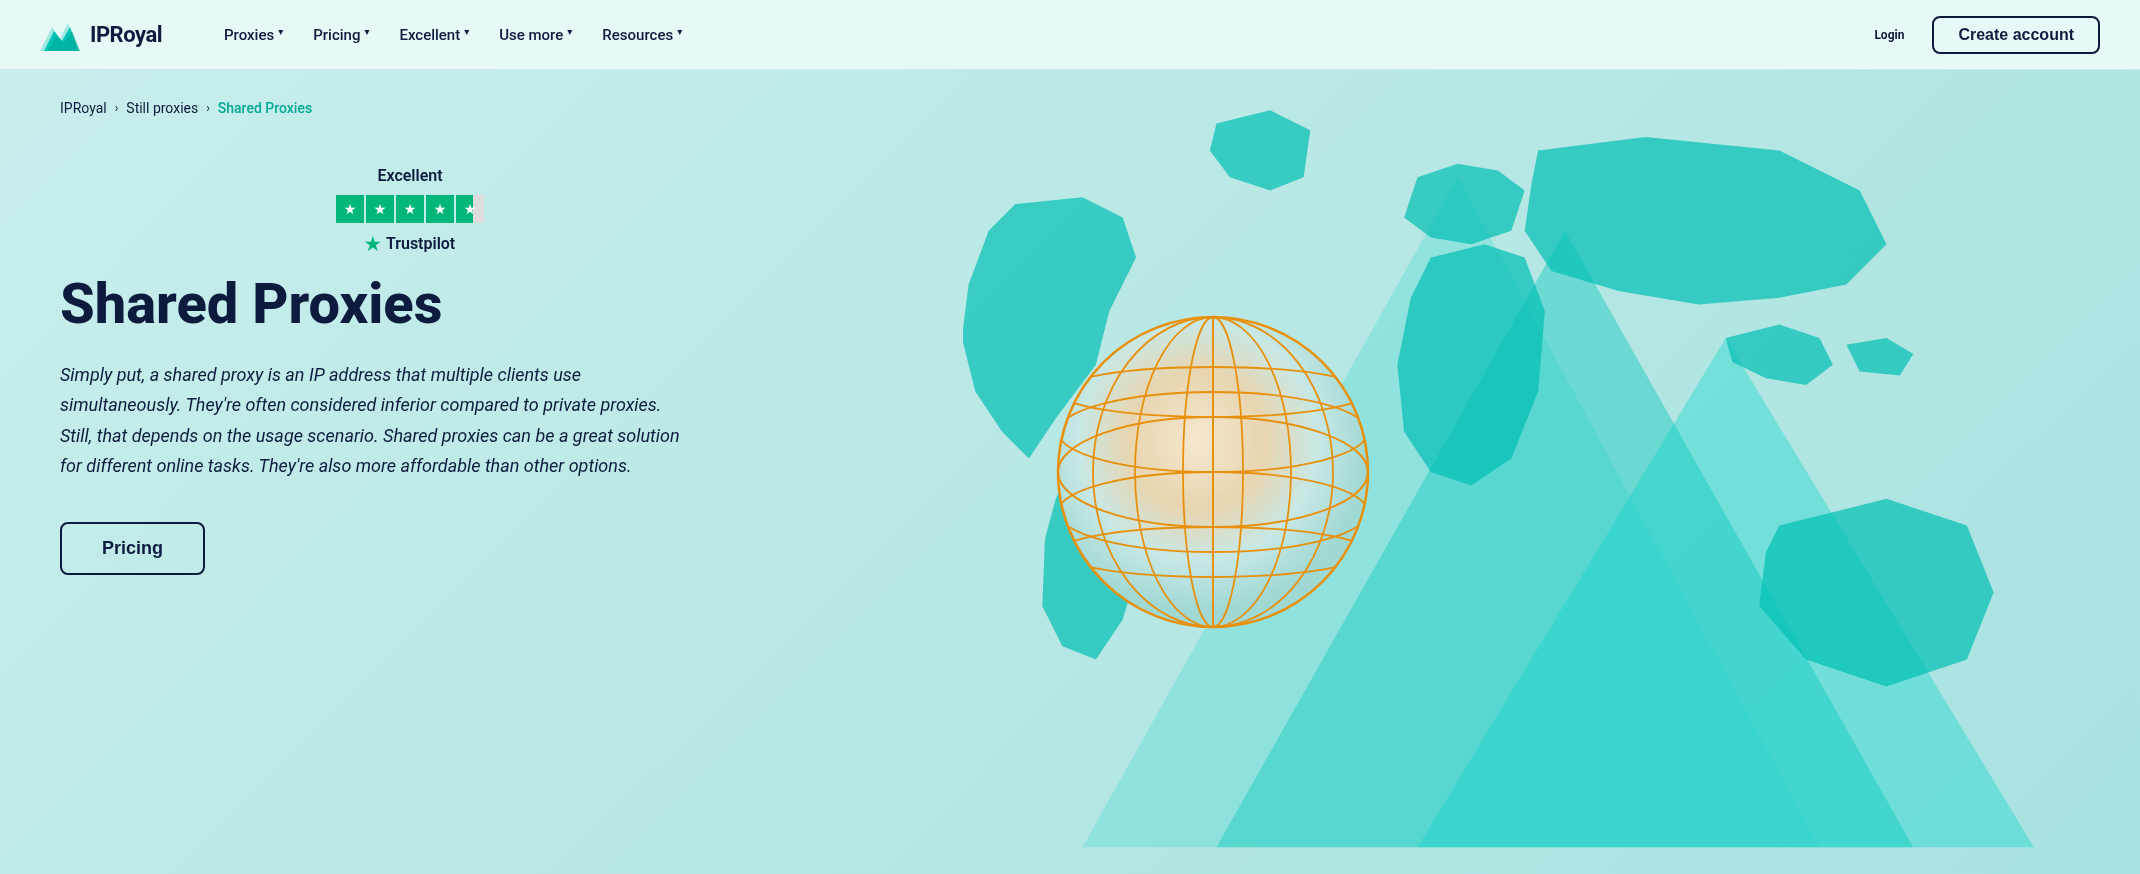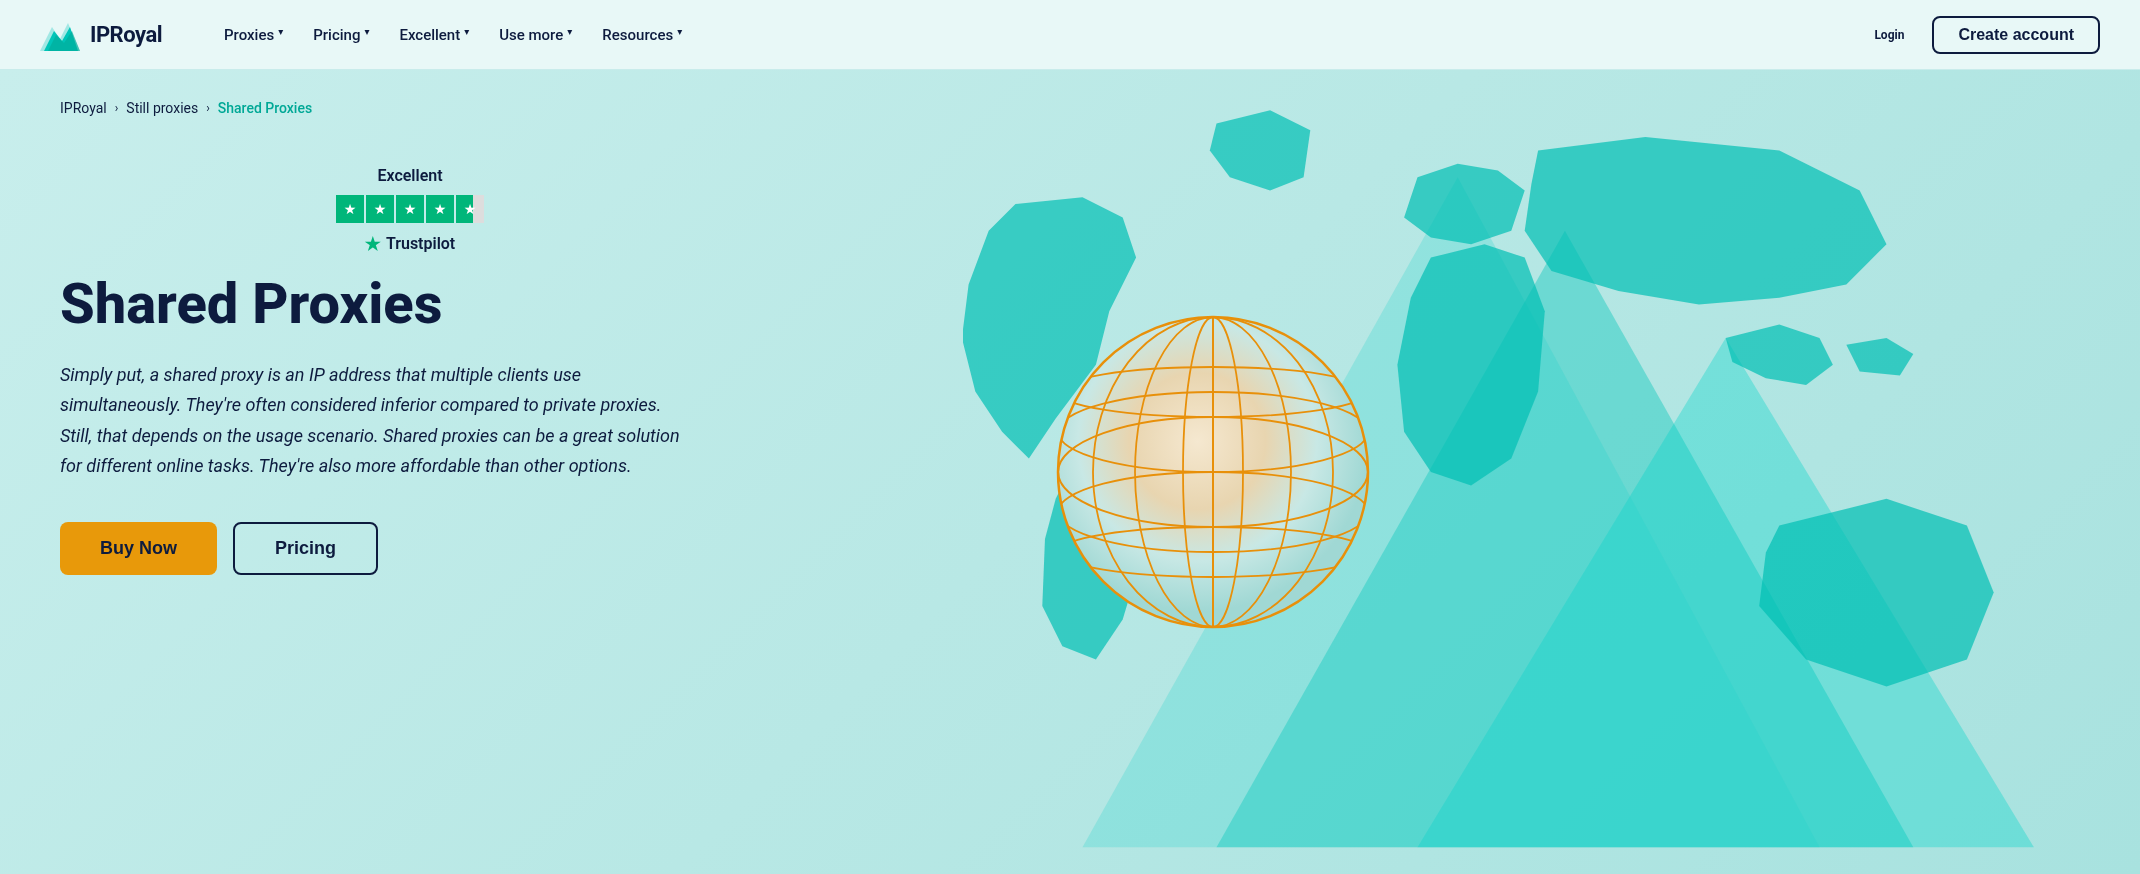--- a/index.html
+++ b/index.html
@@ -361,18 +361,17 @@
         <span class="trustpilot-star">★</span>
         <span>Trustpilot</span>
       </div>
     </div>
 
     <h1 class="page-title">Shared Proxies</h1>
 
     <p class="page-description">Simply put, a shared proxy is an IP address that multiple clients use simultaneously. They're often considered inferior compared to private proxies. Still, that depends on the usage scenario. Shared proxies can be a great solution for different online tasks. They're also more affordable than other options.</p>
 
     <div class="hero-buttons">
-      <button class="buy-now-btn">Buy Now</button>
       <button class="pricing-btn">Pricing</button>
     </div>
 
   </div>
 </div>
 
 </body></html>

